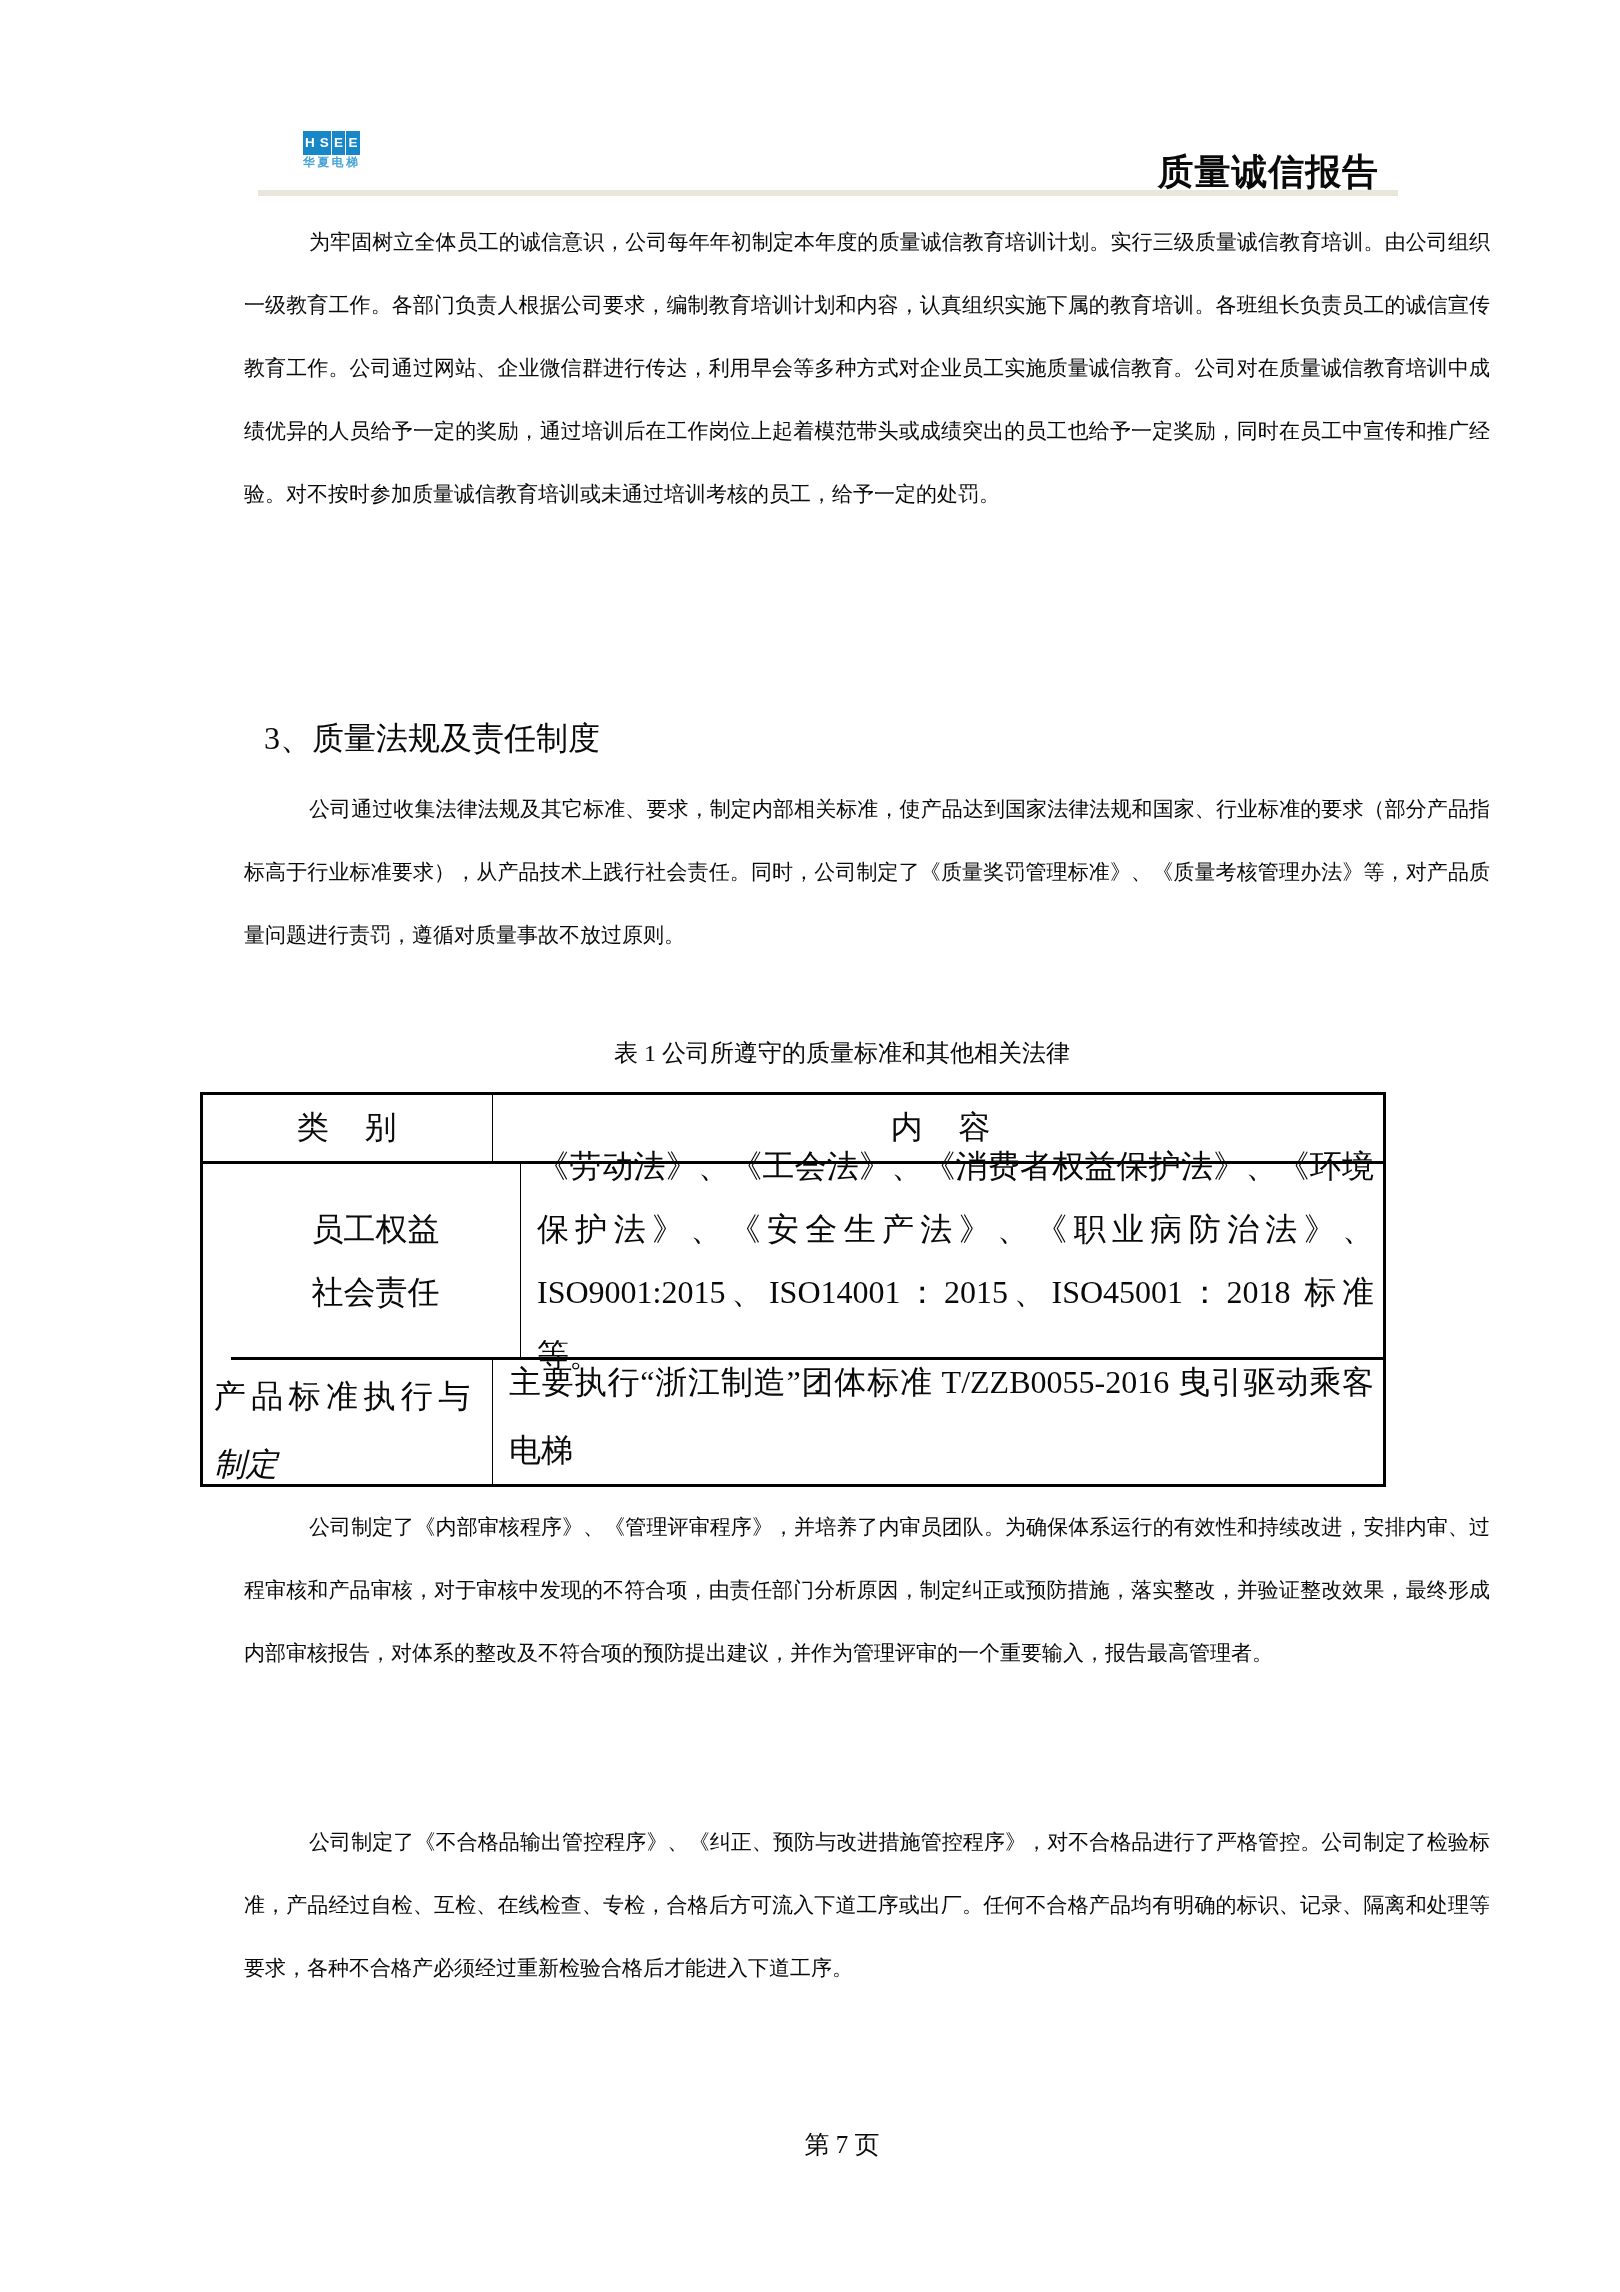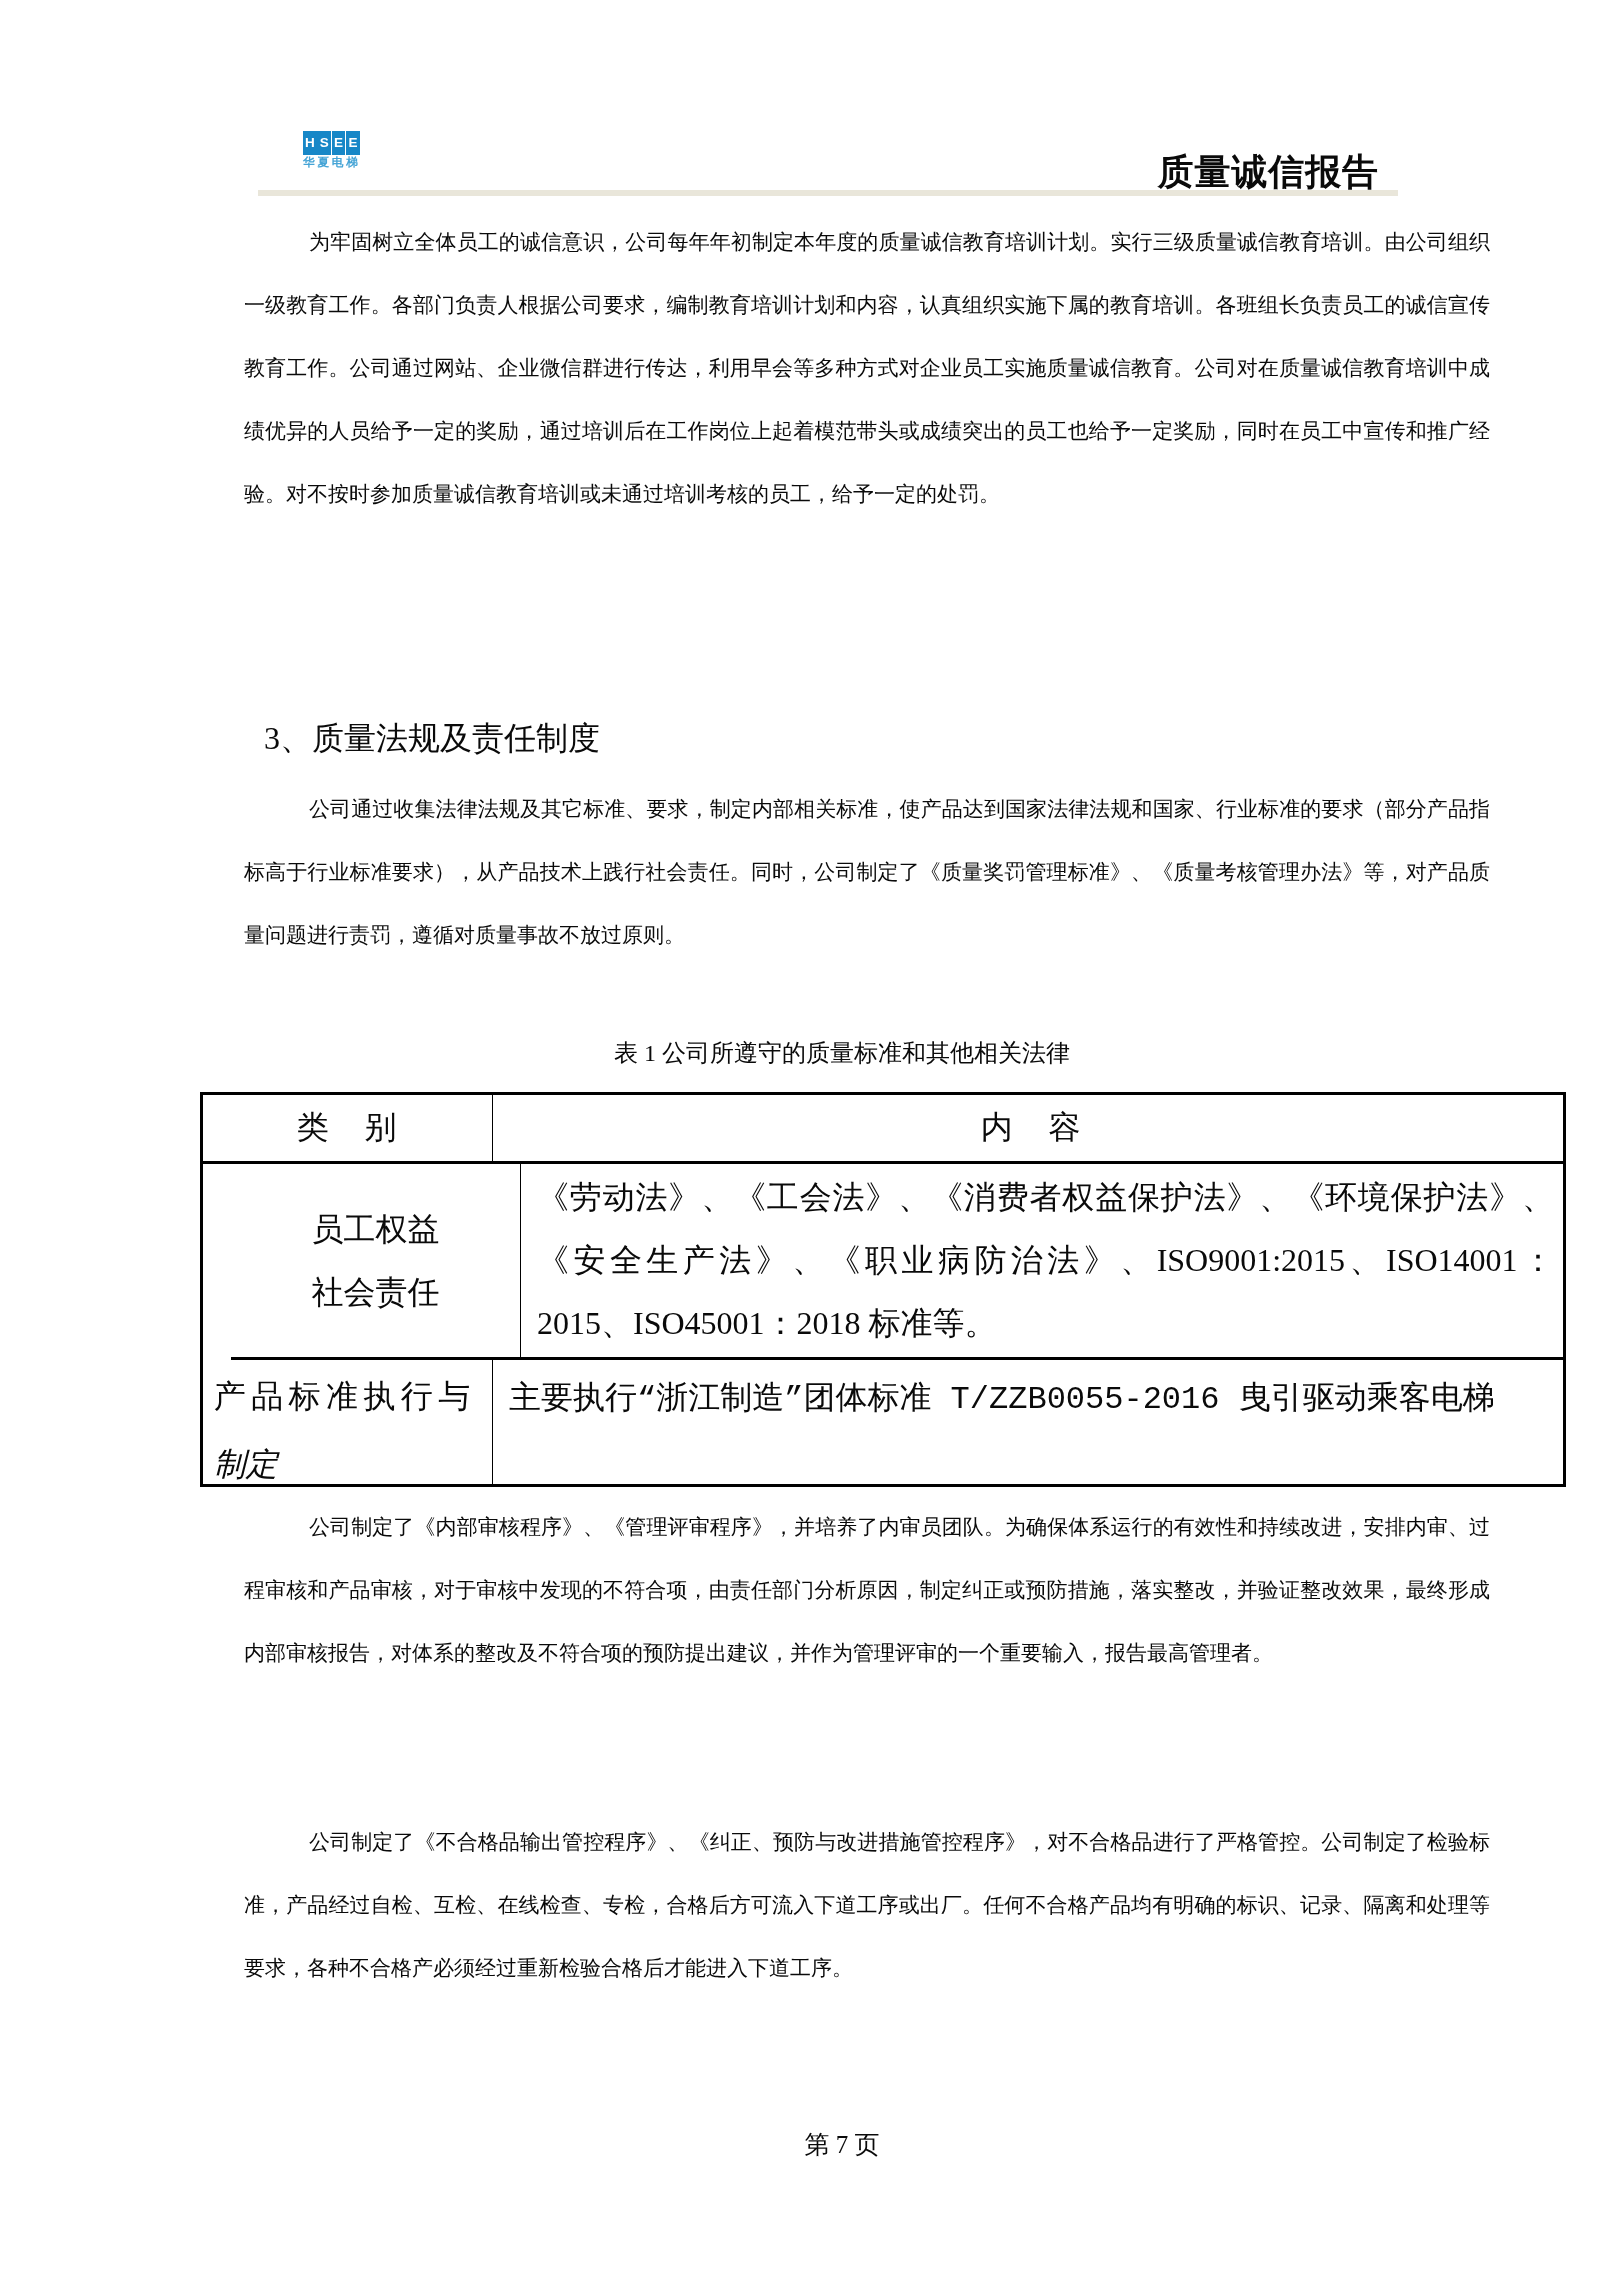--- a/index.html
+++ b/index.html
@@ -41,21 +41,21 @@
   .heading-p{
     position:absolute;left:219px;width:1246px;margin:0;
     font-size:32px;line-height:63px;text-indent:45px;white-space:nowrap;
   }
   .table-caption{
     position:absolute;left:219px;width:1246px;top:1022px;margin:0;
     font-size:24px;line-height:63px;text-align:center;white-space:nowrap;
   }
   
   .qtable{
-    position:absolute;left:200px;top:1092px;width:1366px;
+    position:absolute;left:200px;top:1092px;width:1186px;
     border:3.6px solid #000;box-sizing:border-box;background:#fff;
   }
   .trow{display:flex;align-items:stretch;}
   .trow-header{height:66px;border-bottom:3.6px solid #000;}
   .trow-1{height:193px;border-bottom:3.6px solid #000;margin-left:28px;}
   .trow-2{height:124px;}
   .tcell-cat{
     width:290px;flex:0 0 290px;border-right:1.8px solid #000;box-sizing:border-box;
     display:flex;flex-direction:column;justify-content:center;
     font-size:32px;
@@ -69,21 +69,21 @@
   .cat-line{display:block;text-align:center;line-height:63px;}
   .row1-content{line-height:63px;text-align:justify;justify-content:center;}
   .row2-cat{justify-content:flex-start;padding-top:1.8px;}
   .row2-cat .cat-line-justify{
     display:block;text-align:left;line-height:68px;padding-left:10.8px;
     letter-spacing:5.4px;white-space:nowrap;
   }
   .row2-cat .cat-line-left{
     display:block;text-align:left;line-height:68px;padding-left:10.8px;font-style:italic;
   }
-  .row2-content{justify-content:flex-start;padding-top:6px;line-height:68px;text-align:justify;font-family:Liberation Mono, monospace;}
+  .row2-content{justify-content:flex-end;padding-top:6px;line-height:68px;text-align:justify;}
   
   .page-footer{
     position:absolute;left:219px;width:1246px;top:2129px;
     font-size:25px;line-height:32px;text-align:center;white-space:nowrap;
   }
 </style>
 </head>
 <body>
 
 <div class="page">

